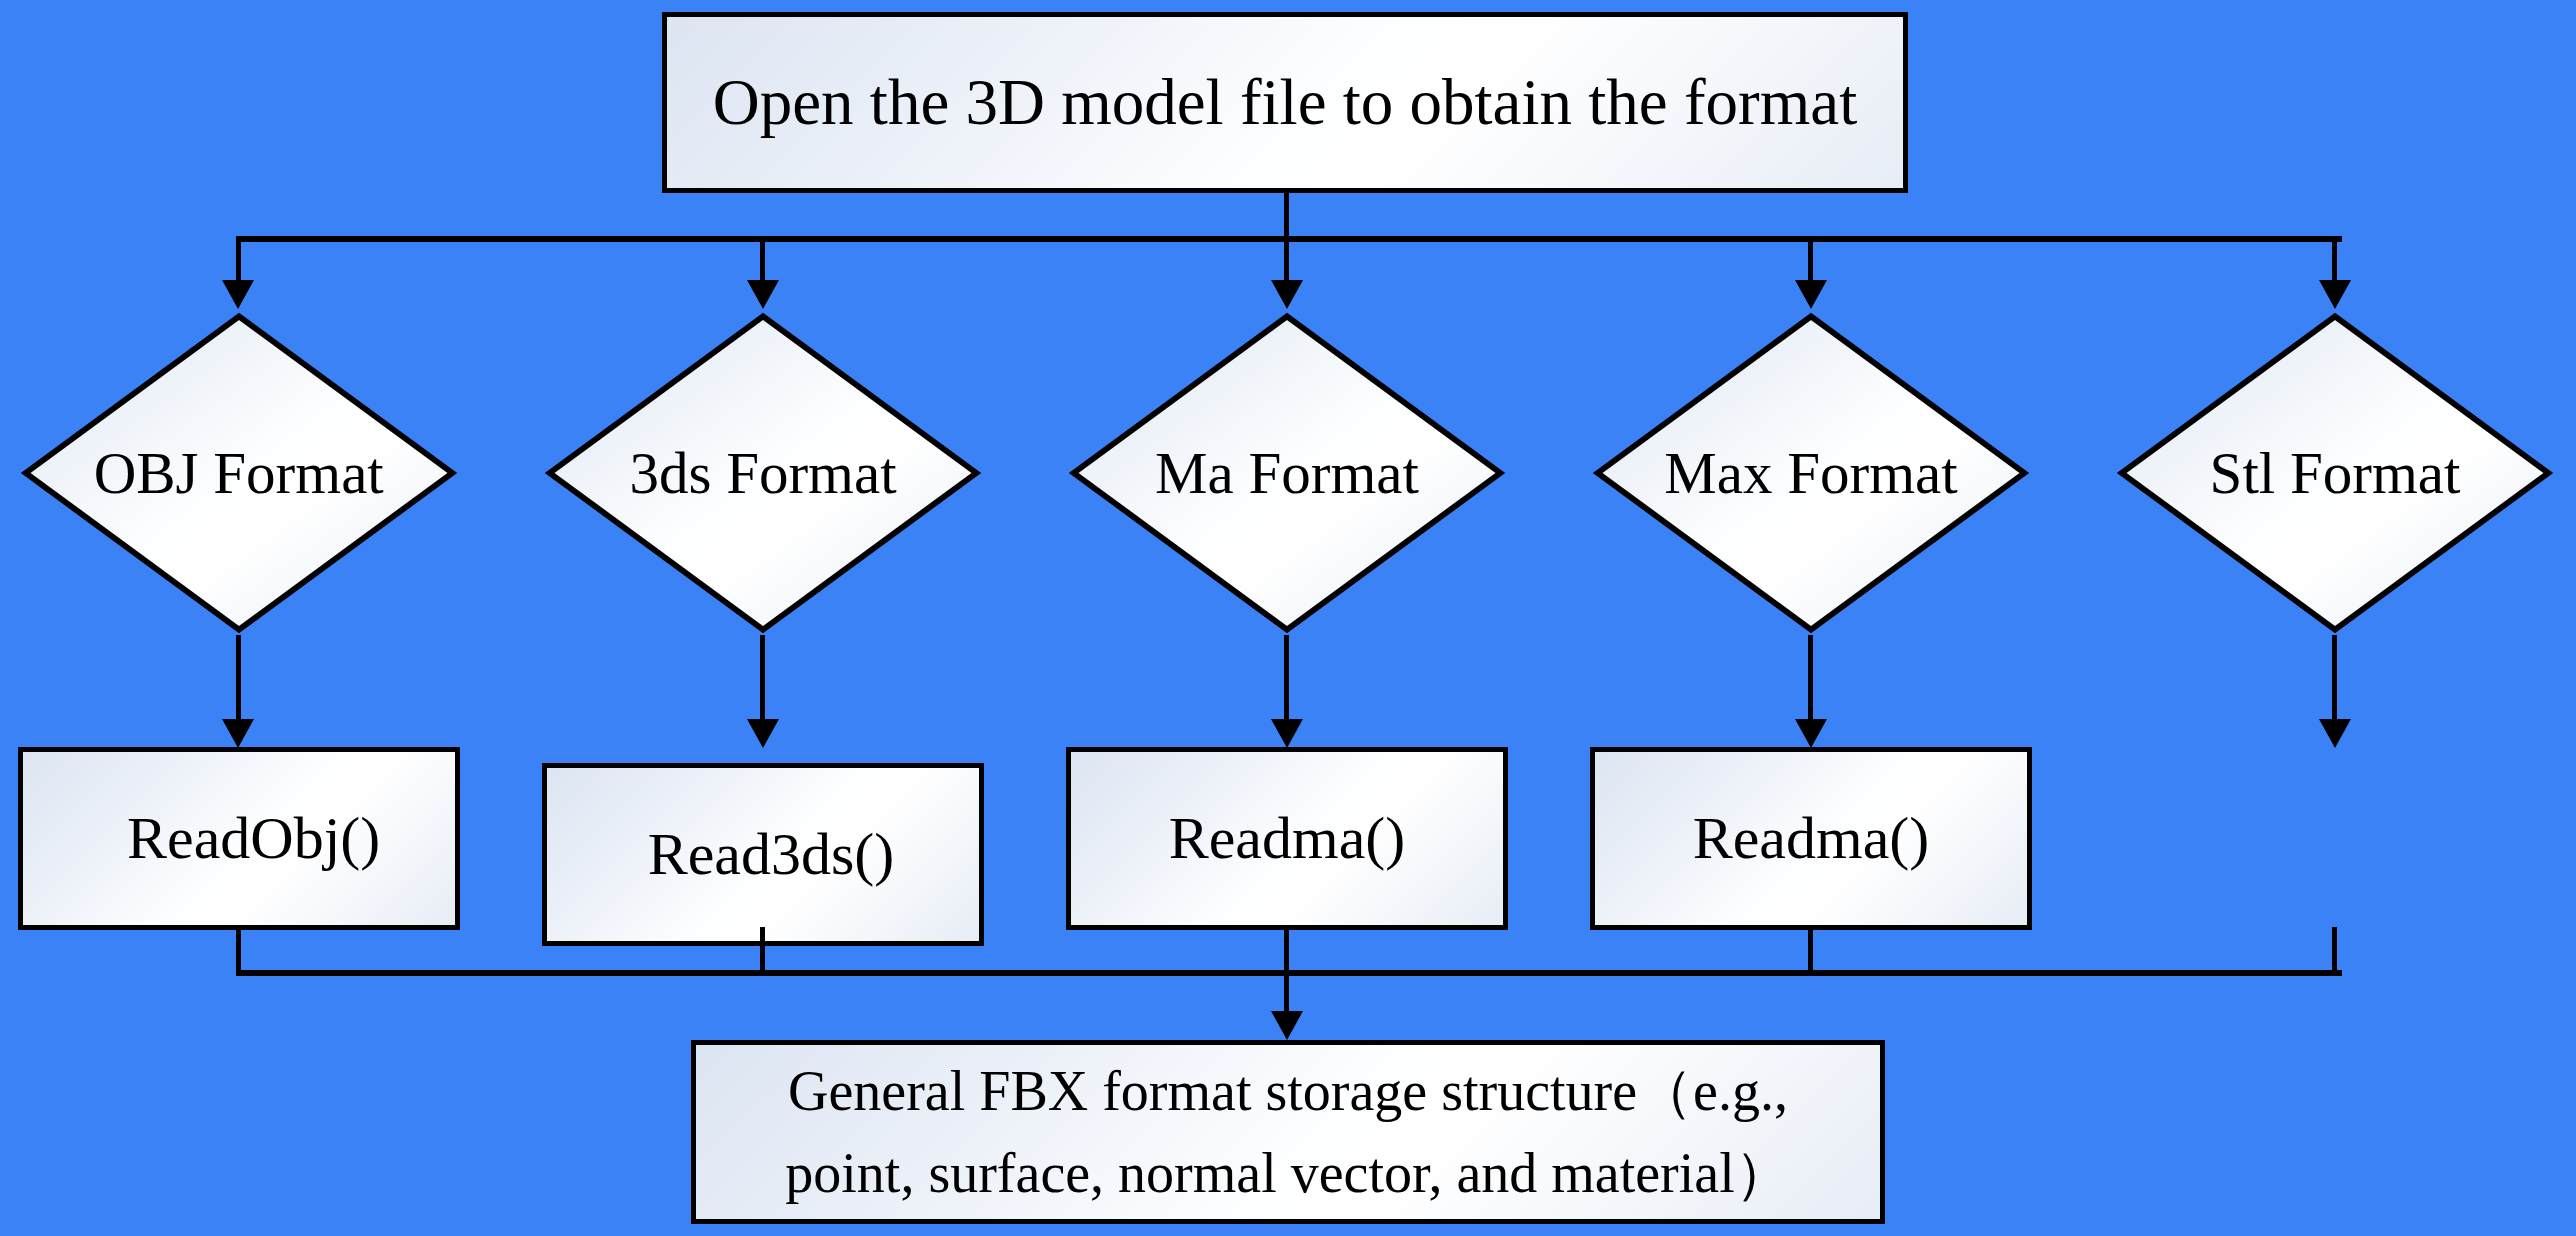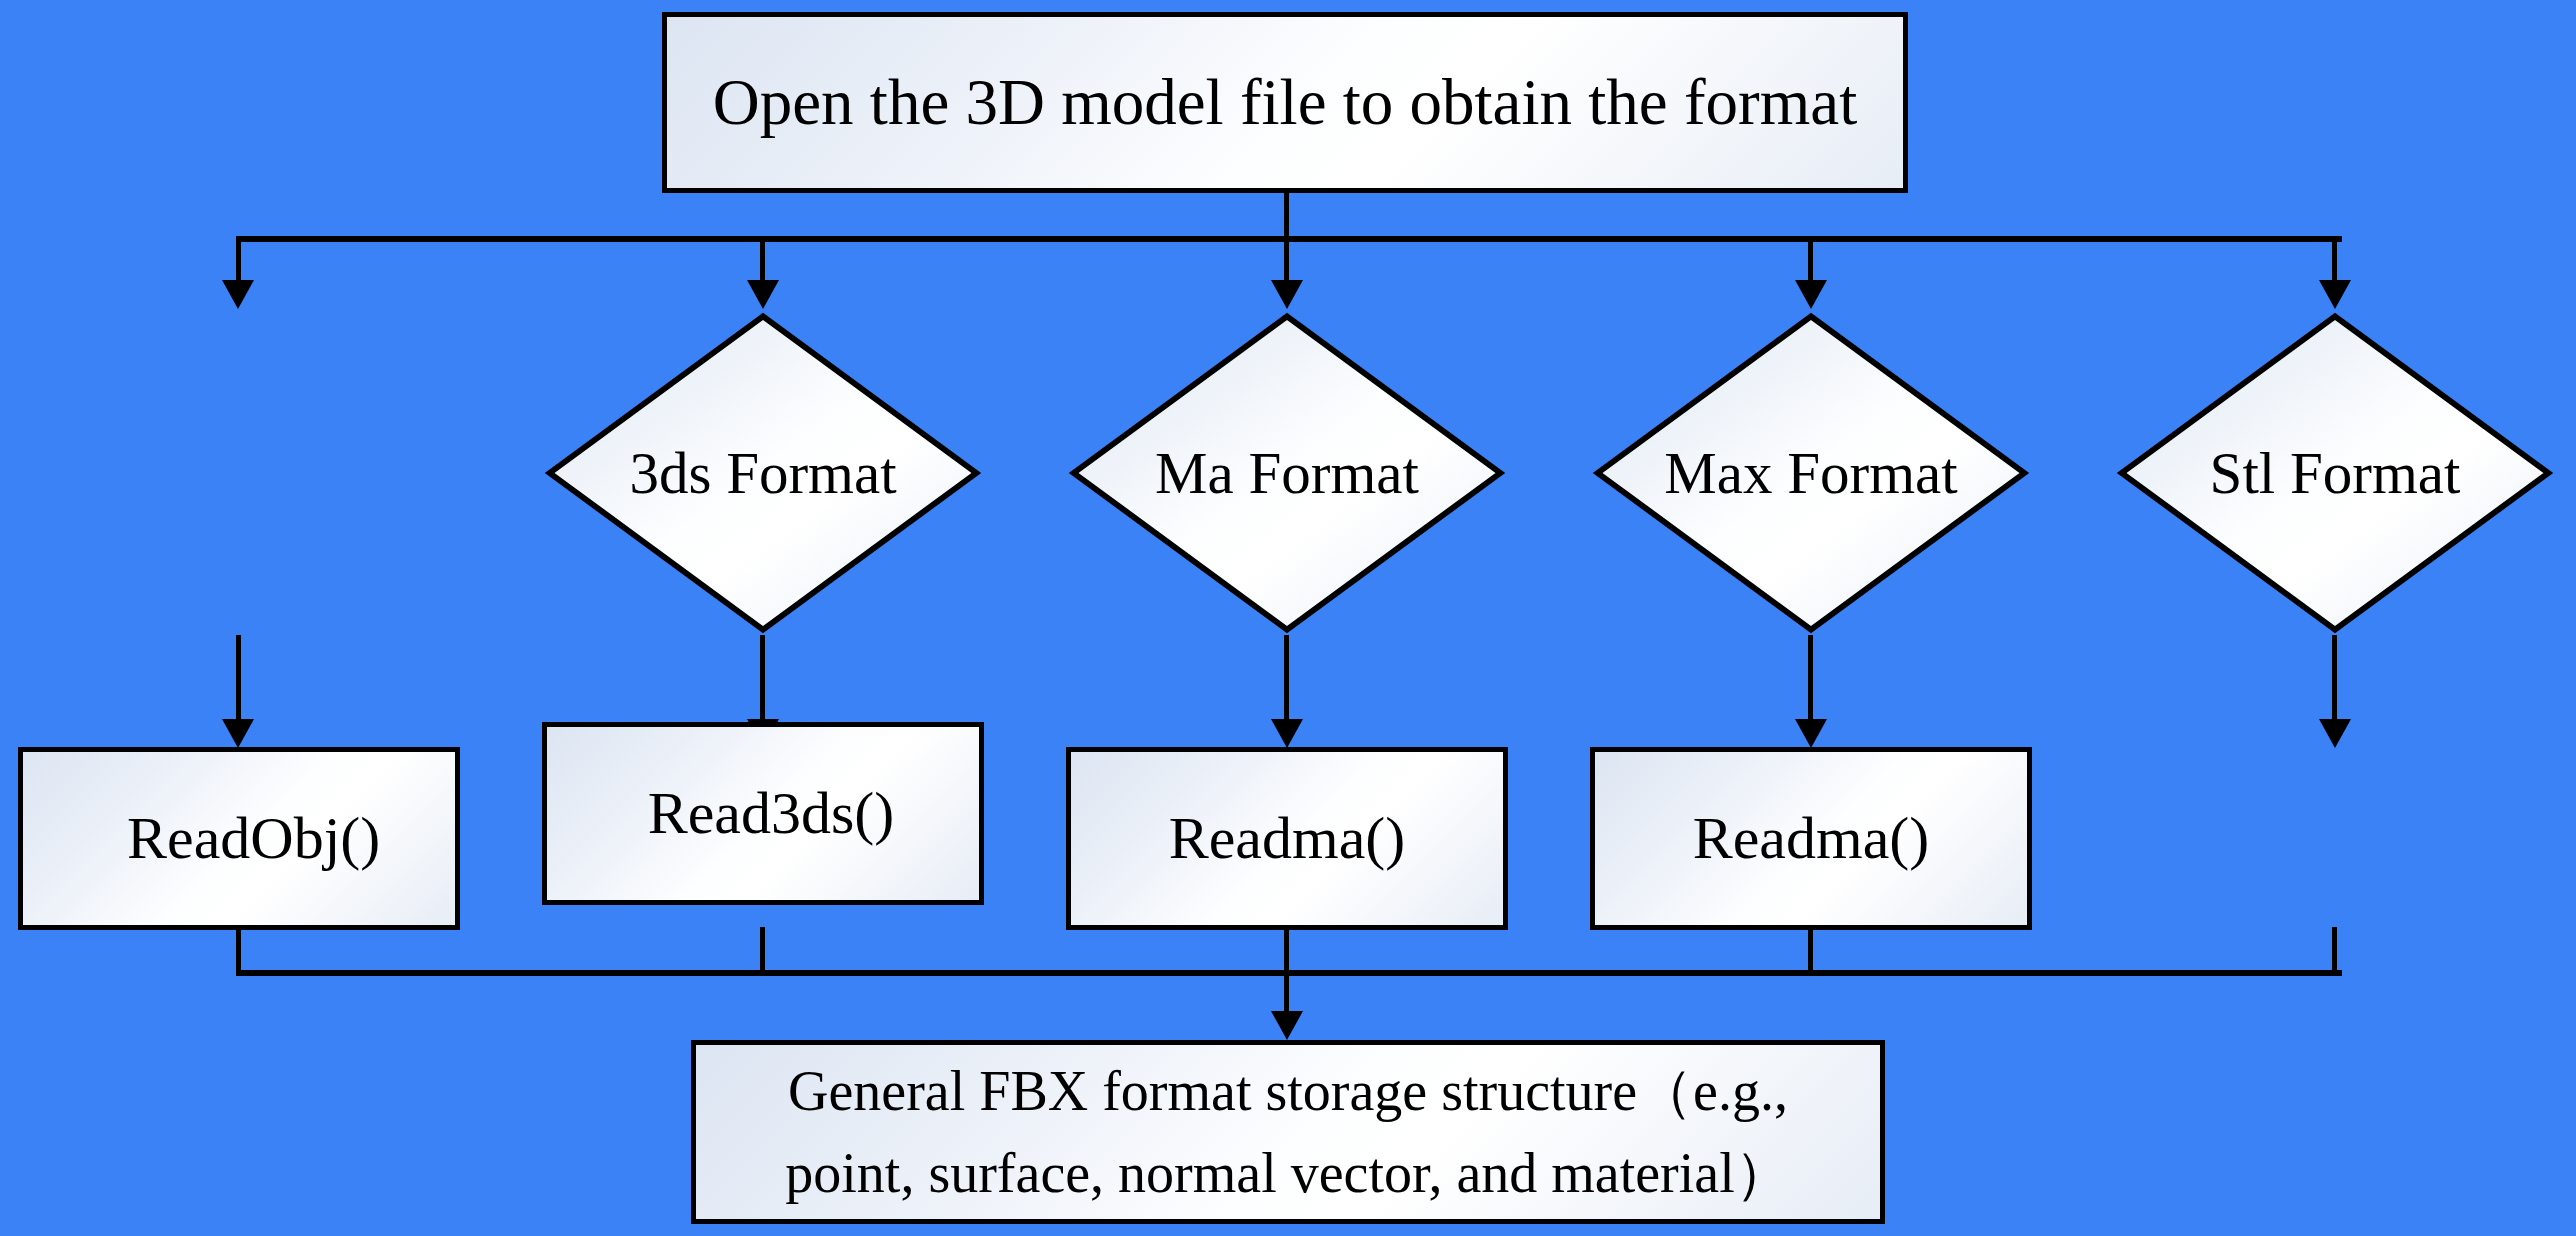--- a/index.html
+++ b/index.html
@@ -58,20 +58,34 @@
   <div class="vline" style="left:760px; top:239px; height:46px;"></div>
   <div class="vline" style="left:1284px; top:239px; height:46px;"></div>
   <div class="vline" style="left:1808px; top:239px; height:46px;"></div>
   <div class="vline" style="left:2332px; top:239px; height:46px;"></div>
   <div class="arrowhead" style="left:222px;  top:280px;"></div>
   <div class="arrowhead" style="left:747px; top:280px;"></div>
   <div class="arrowhead" style="left:1271px; top:280px;"></div>
   <div class="arrowhead" style="left:1795px; top:280px;"></div>
   <div class="arrowhead" style="left:2319px; top:280px;"></div>
 
+  <div class="diamond-wrap" style="left:17.7px; top:309px;">
+    <svg width="442" height="328" viewBox="0 0 600 446">
+      <defs>
+          <linearGradient id="g1" x1="0" y1="0" x2="1" y2="1">
+        <stop offset="0" stop-color="#dce5f2"></stop>
+            <stop offset="0.5" stop-color="#fdfeff"></stop>
+        <stop offset="0.62" stop-color="#ffffff"></stop>
+            <stop offset="1" stop-color="#e7edf6"></stop>
+      </linearGradient>
+        </defs>
+      <polygon points="300,10 590,223 300,436 10,223" fill="url(#g1)" stroke="#000" stroke-width="8"></polygon>
+    </svg>
+    <div class="diamond-label">OBJ Format</div>
+  </div>
 
   <div class="diamond-wrap" style="left:542px; top:309px;">
     <svg width="442" height="328" viewBox="0 0 600 446">
       <defs>
           <linearGradient id="g2" x1="0" y1="0" x2="1" y2="1">
         <stop offset="0" stop-color="#dce5f2"></stop>
             <stop offset="0.5" stop-color="#fdfeff"></stop>
         <stop offset="0.62" stop-color="#ffffff"></stop>
             <stop offset="1" stop-color="#e7edf6"></stop>
       </linearGradient>
@@ -133,21 +147,21 @@
   <div class="vline" style="left:2332px; top:635px; height:87px;"></div>
   <div class="arrowhead" style="left:222px;  top:719px;"></div>
   <div class="arrowhead" style="left:747px; top:719px;"></div>
   <div class="arrowhead" style="left:1271px; top:719px;"></div>
   <div class="arrowhead" style="left:1795px; top:719px;"></div>
   <div class="arrowhead" style="left:2319px; top:719px;"></div>
 
   <div class="node-box reader-label" style="left:17.7px; top:747px; width:442px; height:183px;padding-left:30px;">
     <span>ReadObj()</span>
   </div>
-  <div class="node-box reader-label" style="left:542px; top:722px; width:442px; height:183px;padding-left:16px;">
+  <div class="node-box reader-label" style="left:542px; top:763px; width:442px; height:183px;padding-left:16px;">
     <span>Read3ds()</span>
   </div>
   <div class="node-box reader-label" style="left:1066px; top:747px; width:442px; height:183px;">
     <span>Readma()</span>
   </div>
   <div class="node-box reader-label" style="left:1590px; top:747px; width:442px; height:183px;">
     <span>Readma()</span>
   </div>
 
   <div class="vline" style="left:236px;  top:927px; height:49px;"></div>

